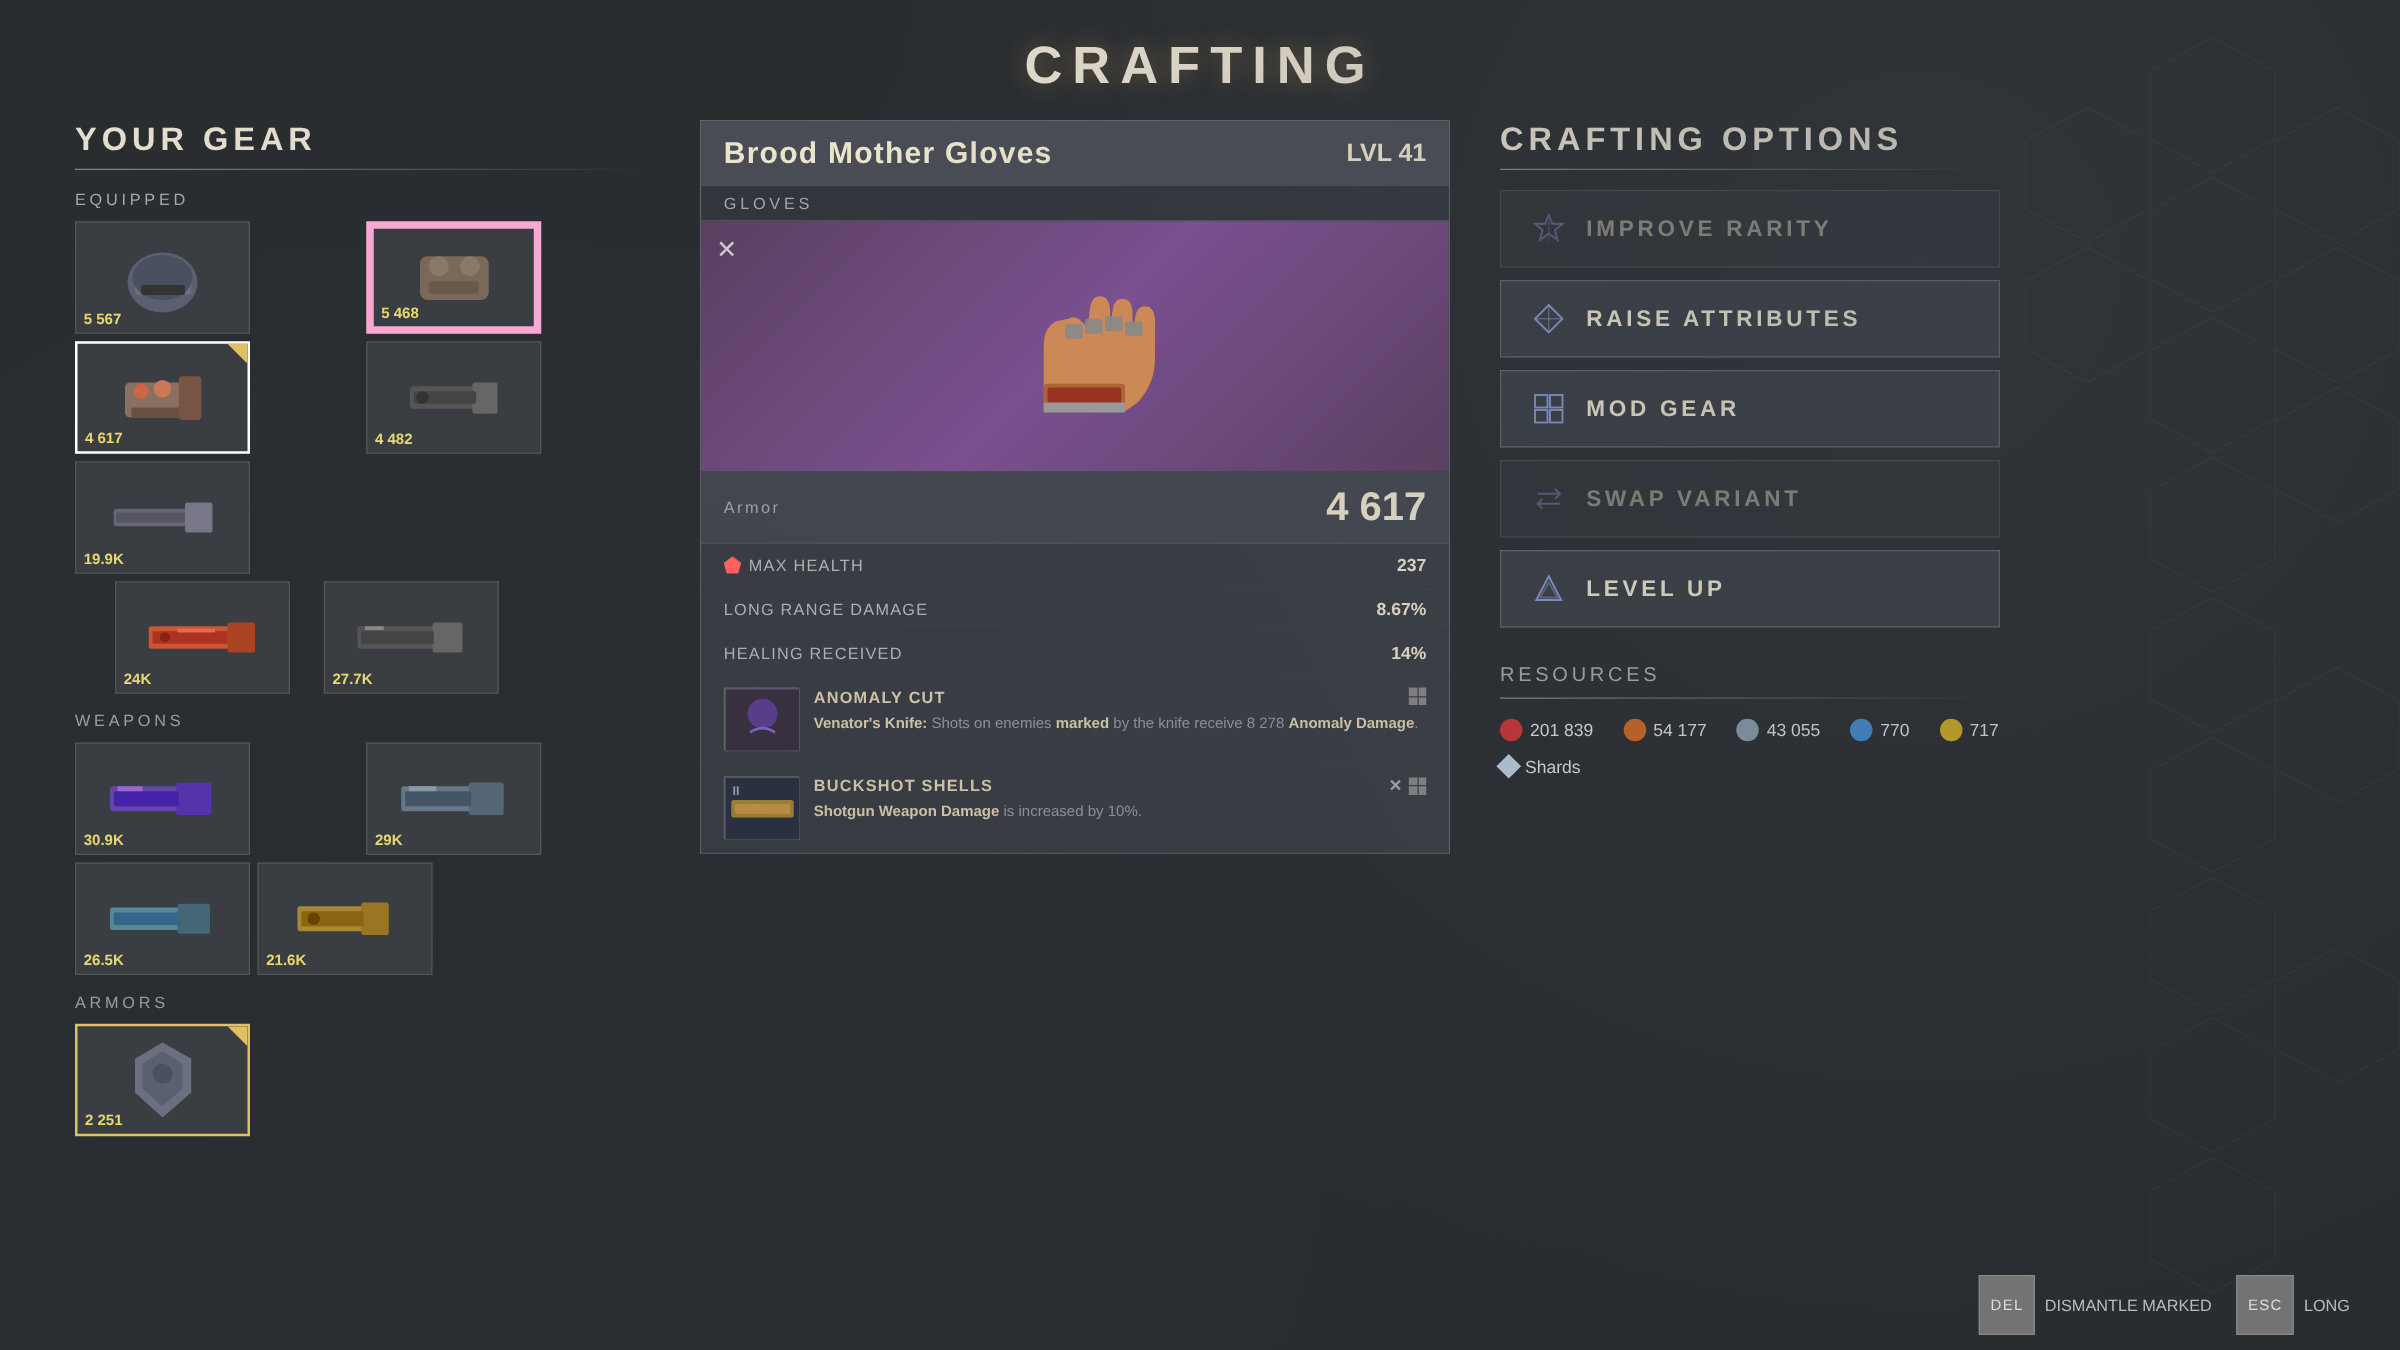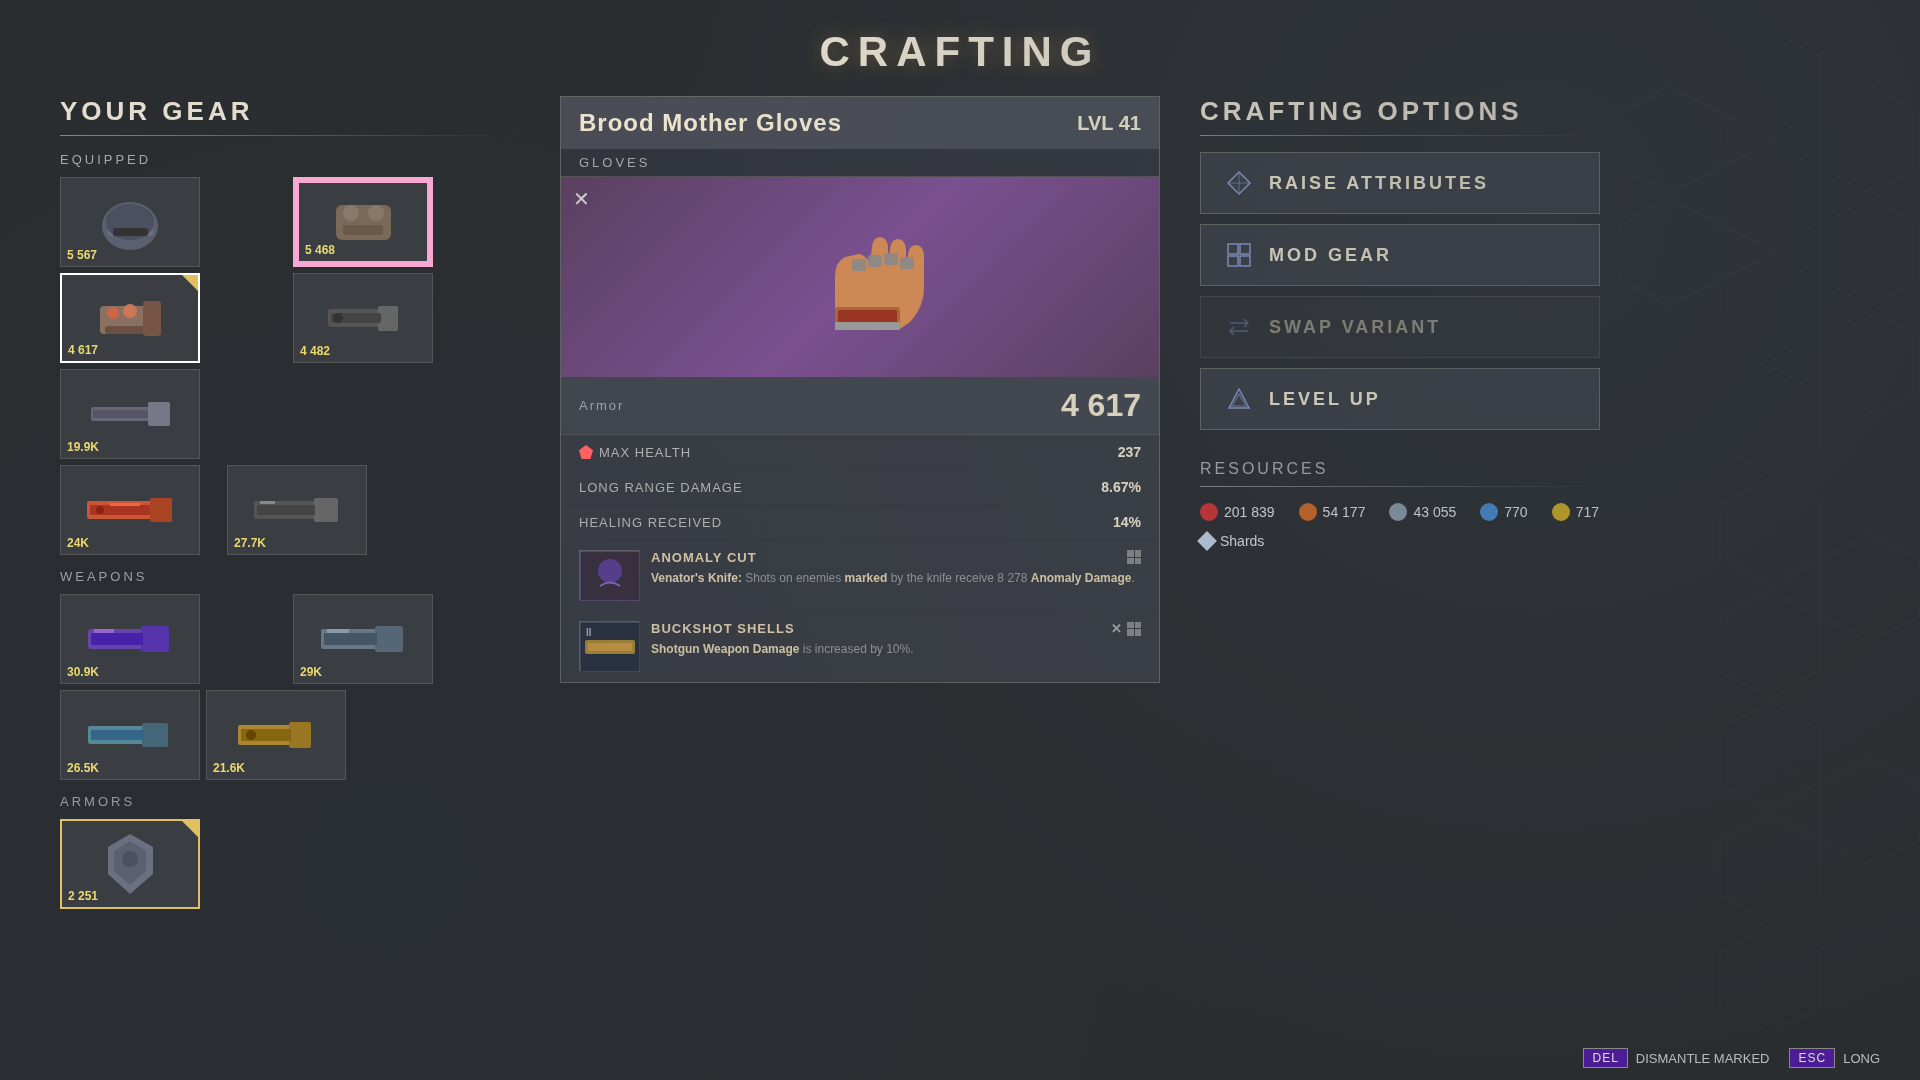--- a/index.html
+++ b/index.html
@@ -392,23 +392,23 @@
     .bottom-btn {
       display: flex;
       align-items: center;
       gap: 8px;
       font-size: 13px;
       color: #bbb;
       cursor: pointer;
     }
 
     .key-badge {
-      background: #4c1d95;
+      background: #737373;
       border: 1px solid #888;
-      padding: 2px 8px;
+      padding: 16px 8px;
       font-size: 12px;
       color: #ddd;
       letter-spacing: 1px;
     }
 
     
     .hex-bg {
       position: absolute;
       top: 0; right: 0; bottom: 0;
       width: 300px;
@@ -507,21 +507,21 @@
         <div class="gear-item-inner">
           <svg width="85" height="30" viewBox="0 0 85 30">
             <rect x="3" y="8" width="75" height="14" rx="2" fill="#667"></rect>
             <rect x="60" y="3" width="22" height="24" rx="2" fill="#778"></rect>
             <rect x="5" y="11" width="55" height="8" rx="1" fill="#556"></rect>
           </svg>
         </div>
         <span class="item-value">19.9K</span>
       </div>
     </div>
-    <div class="gear-grid single-col" style="grid-template-columns: repeat(2,1fr); width: 328px;">
+    <div class="gear-grid single-col" style="grid-template-columns: repeat(2,1fr); width: 328px; margin-left: 32px;">
       <div class="gear-item">
         <div class="gear-item-inner">
           <svg width="90" height="28" viewBox="0 0 90 28">
             <rect x="2" y="5" width="80" height="18" rx="2" fill="#cc5533"></rect>
             <rect x="65" y="2" width="22" height="24" rx="2" fill="#aa4422"></rect>
             <rect x="5" y="9" width="60" height="10" rx="1" fill="#aa3322"></rect>
             <circle cx="15" cy="14" r="4" fill="#882211"></circle>
             <rect x="25" y="7" width="30" height="3" fill="#ee6644"></rect>
           </svg>
         </div>
@@ -706,20 +706,30 @@
           </div>
         </div>
       </div>
     </div>
   </div>
 
   <div class="right-panel">
     <div class="crafting-options-title">CRAFTING OPTIONS</div>
     <div class="section-divider"></div>
 
+    <div class="option-btn disabled">
+      <div class="option-icon">
+        <svg width="26" height="26" viewBox="0 0 26 26">
+          <polygon points="13,2 16,9 24,9 18,14 20,22 13,17 6,22 8,14 2,9 10,9" fill="none" stroke="#8899cc" stroke-width="1.5"></polygon>
+          <line x1="13" y1="2" x2="13" y2="24" stroke="#8899cc" stroke-width="1" opacity="0.5"></line>
+          <line x1="2" y1="9" x2="24" y2="9" stroke="#8899cc" stroke-width="1" opacity="0.5"></line>
+        </svg>
+      </div>
+      <span class="option-label">IMPROVE RARITY</span>
+    </div>
 
     <div class="option-btn">
       <div class="option-icon">
         <svg width="26" height="26" viewBox="0 0 26 26">
           <polygon points="13,2 24,13 13,24 2,13" fill="none" stroke="#8899cc" stroke-width="1.5"></polygon>
           <line x1="13" y1="2" x2="13" y2="24" stroke="#8899cc" stroke-width="1" opacity="0.6"></line>
           <line x1="2" y1="13" x2="24" y2="13" stroke="#8899cc" stroke-width="1" opacity="0.6"></line>
         </svg>
       </div>
       <span class="option-label">RAISE ATTRIBUTES</span>

